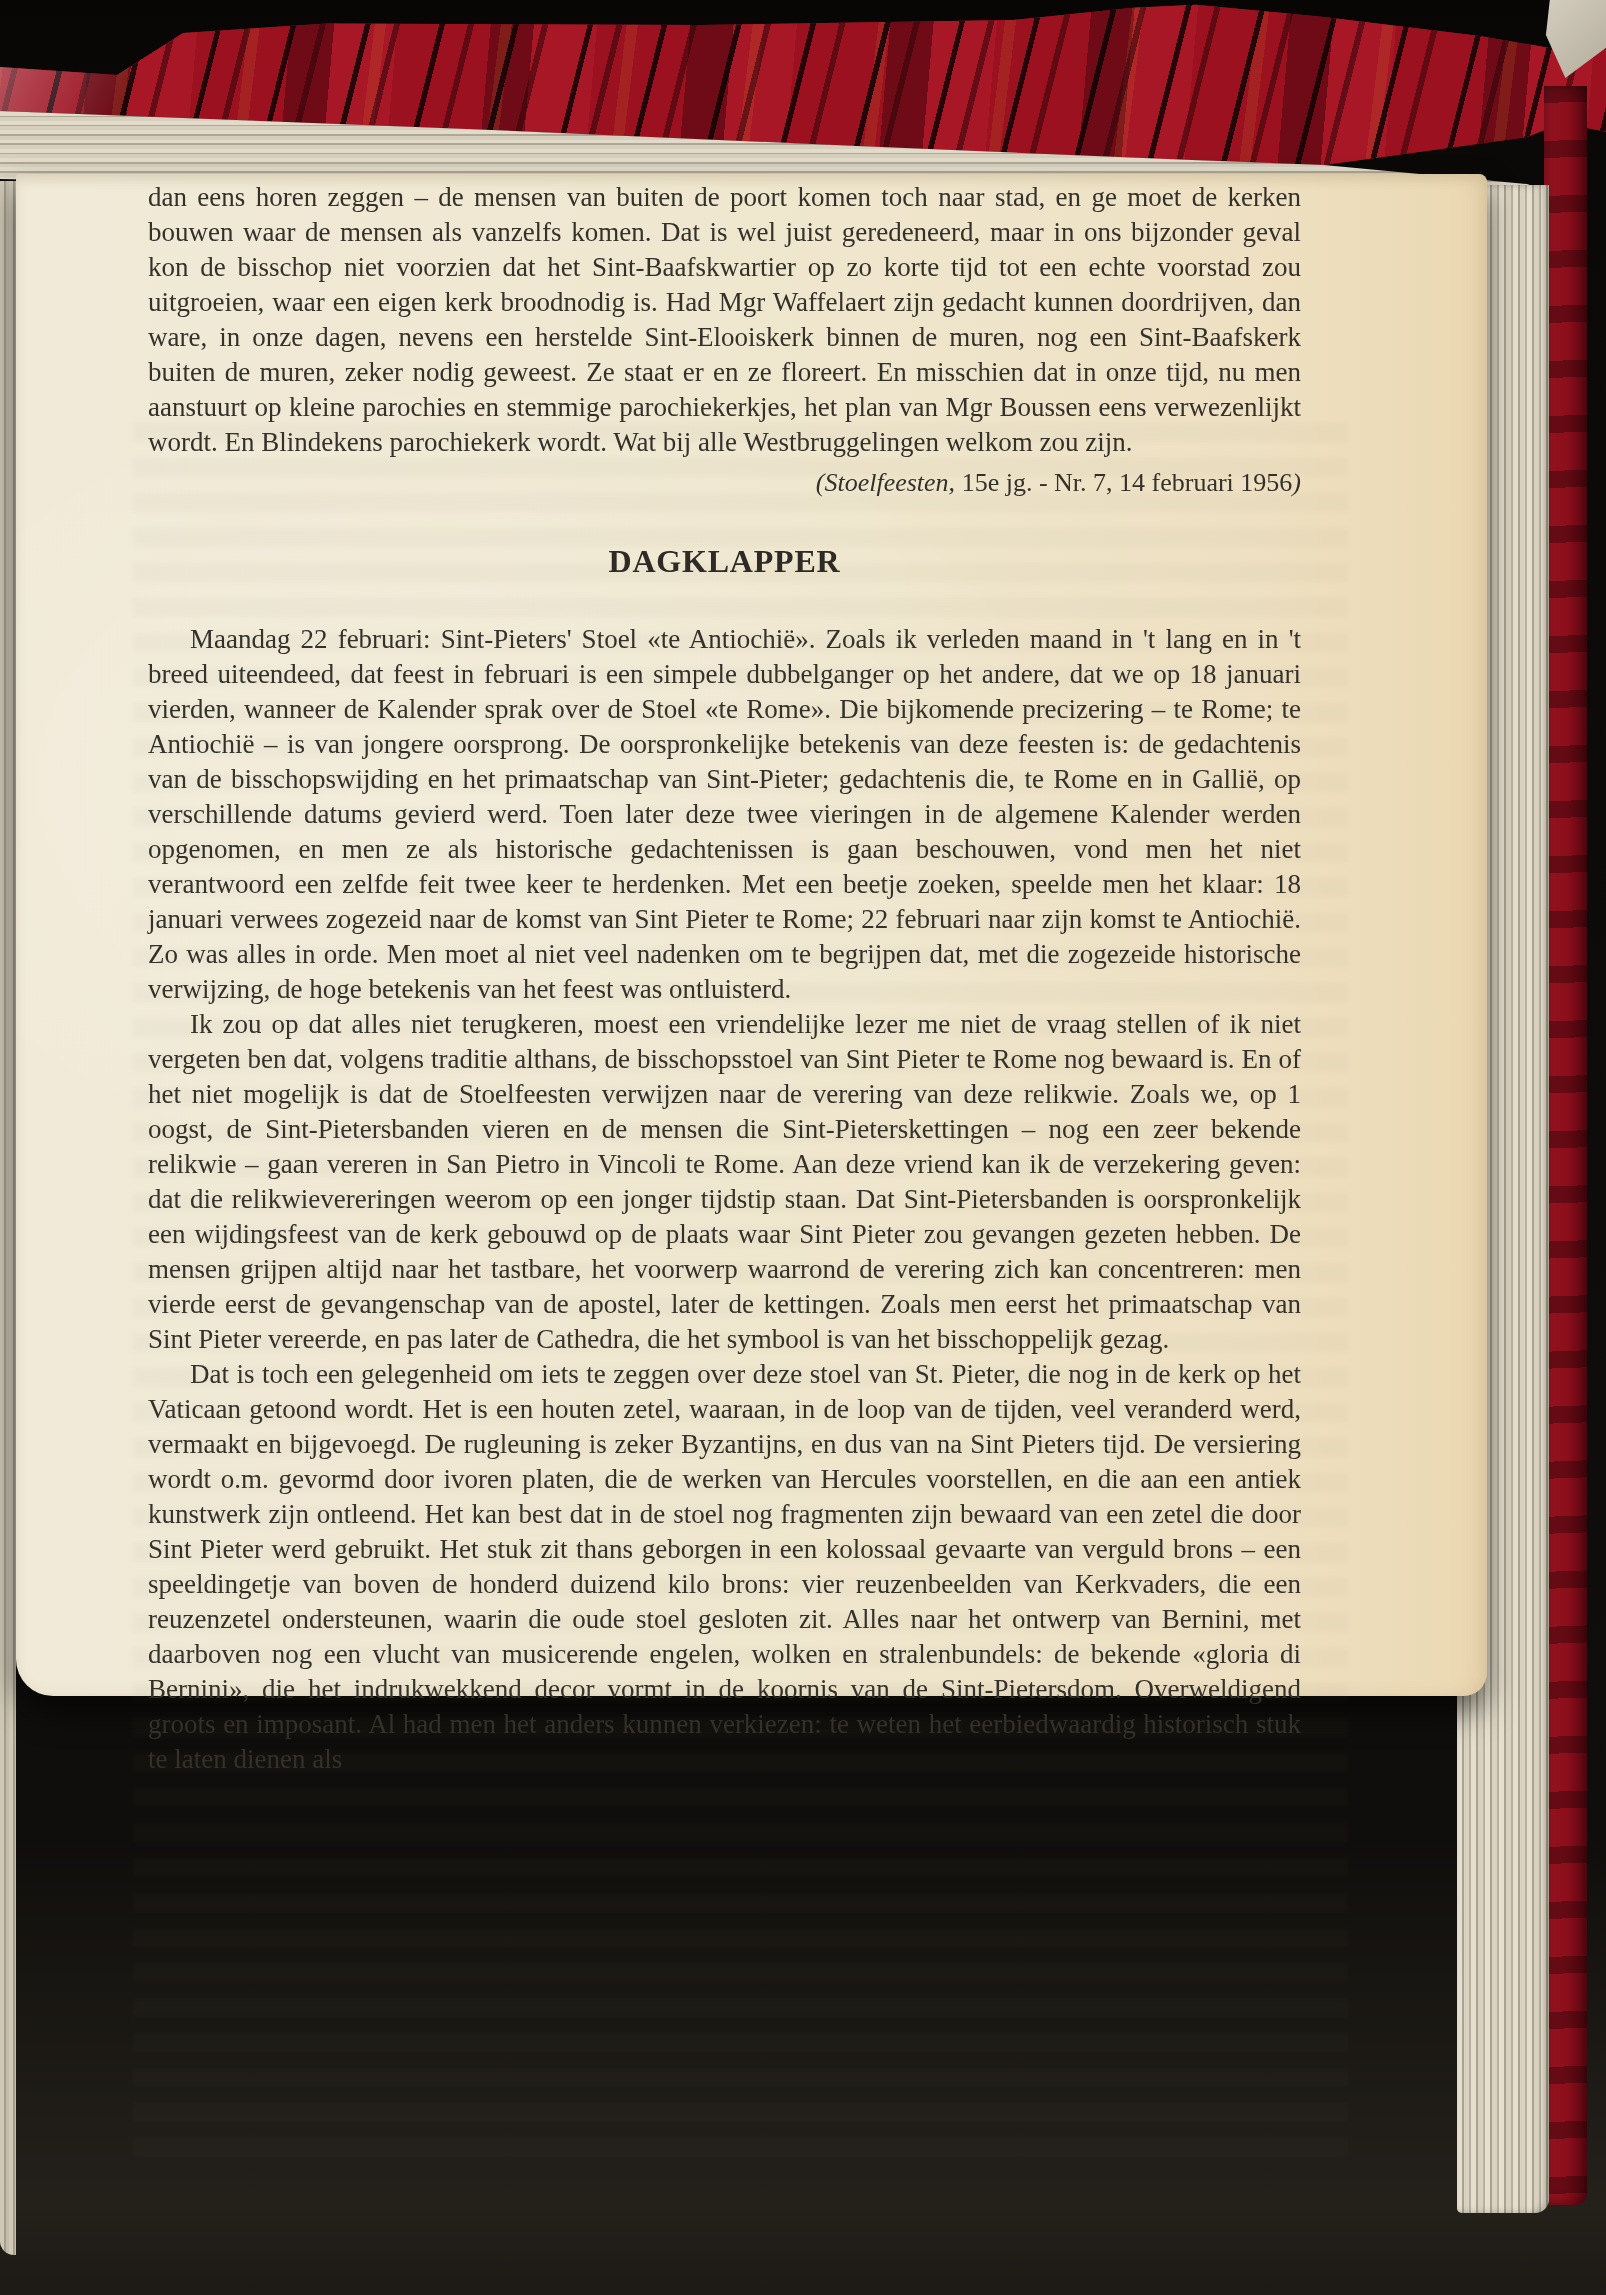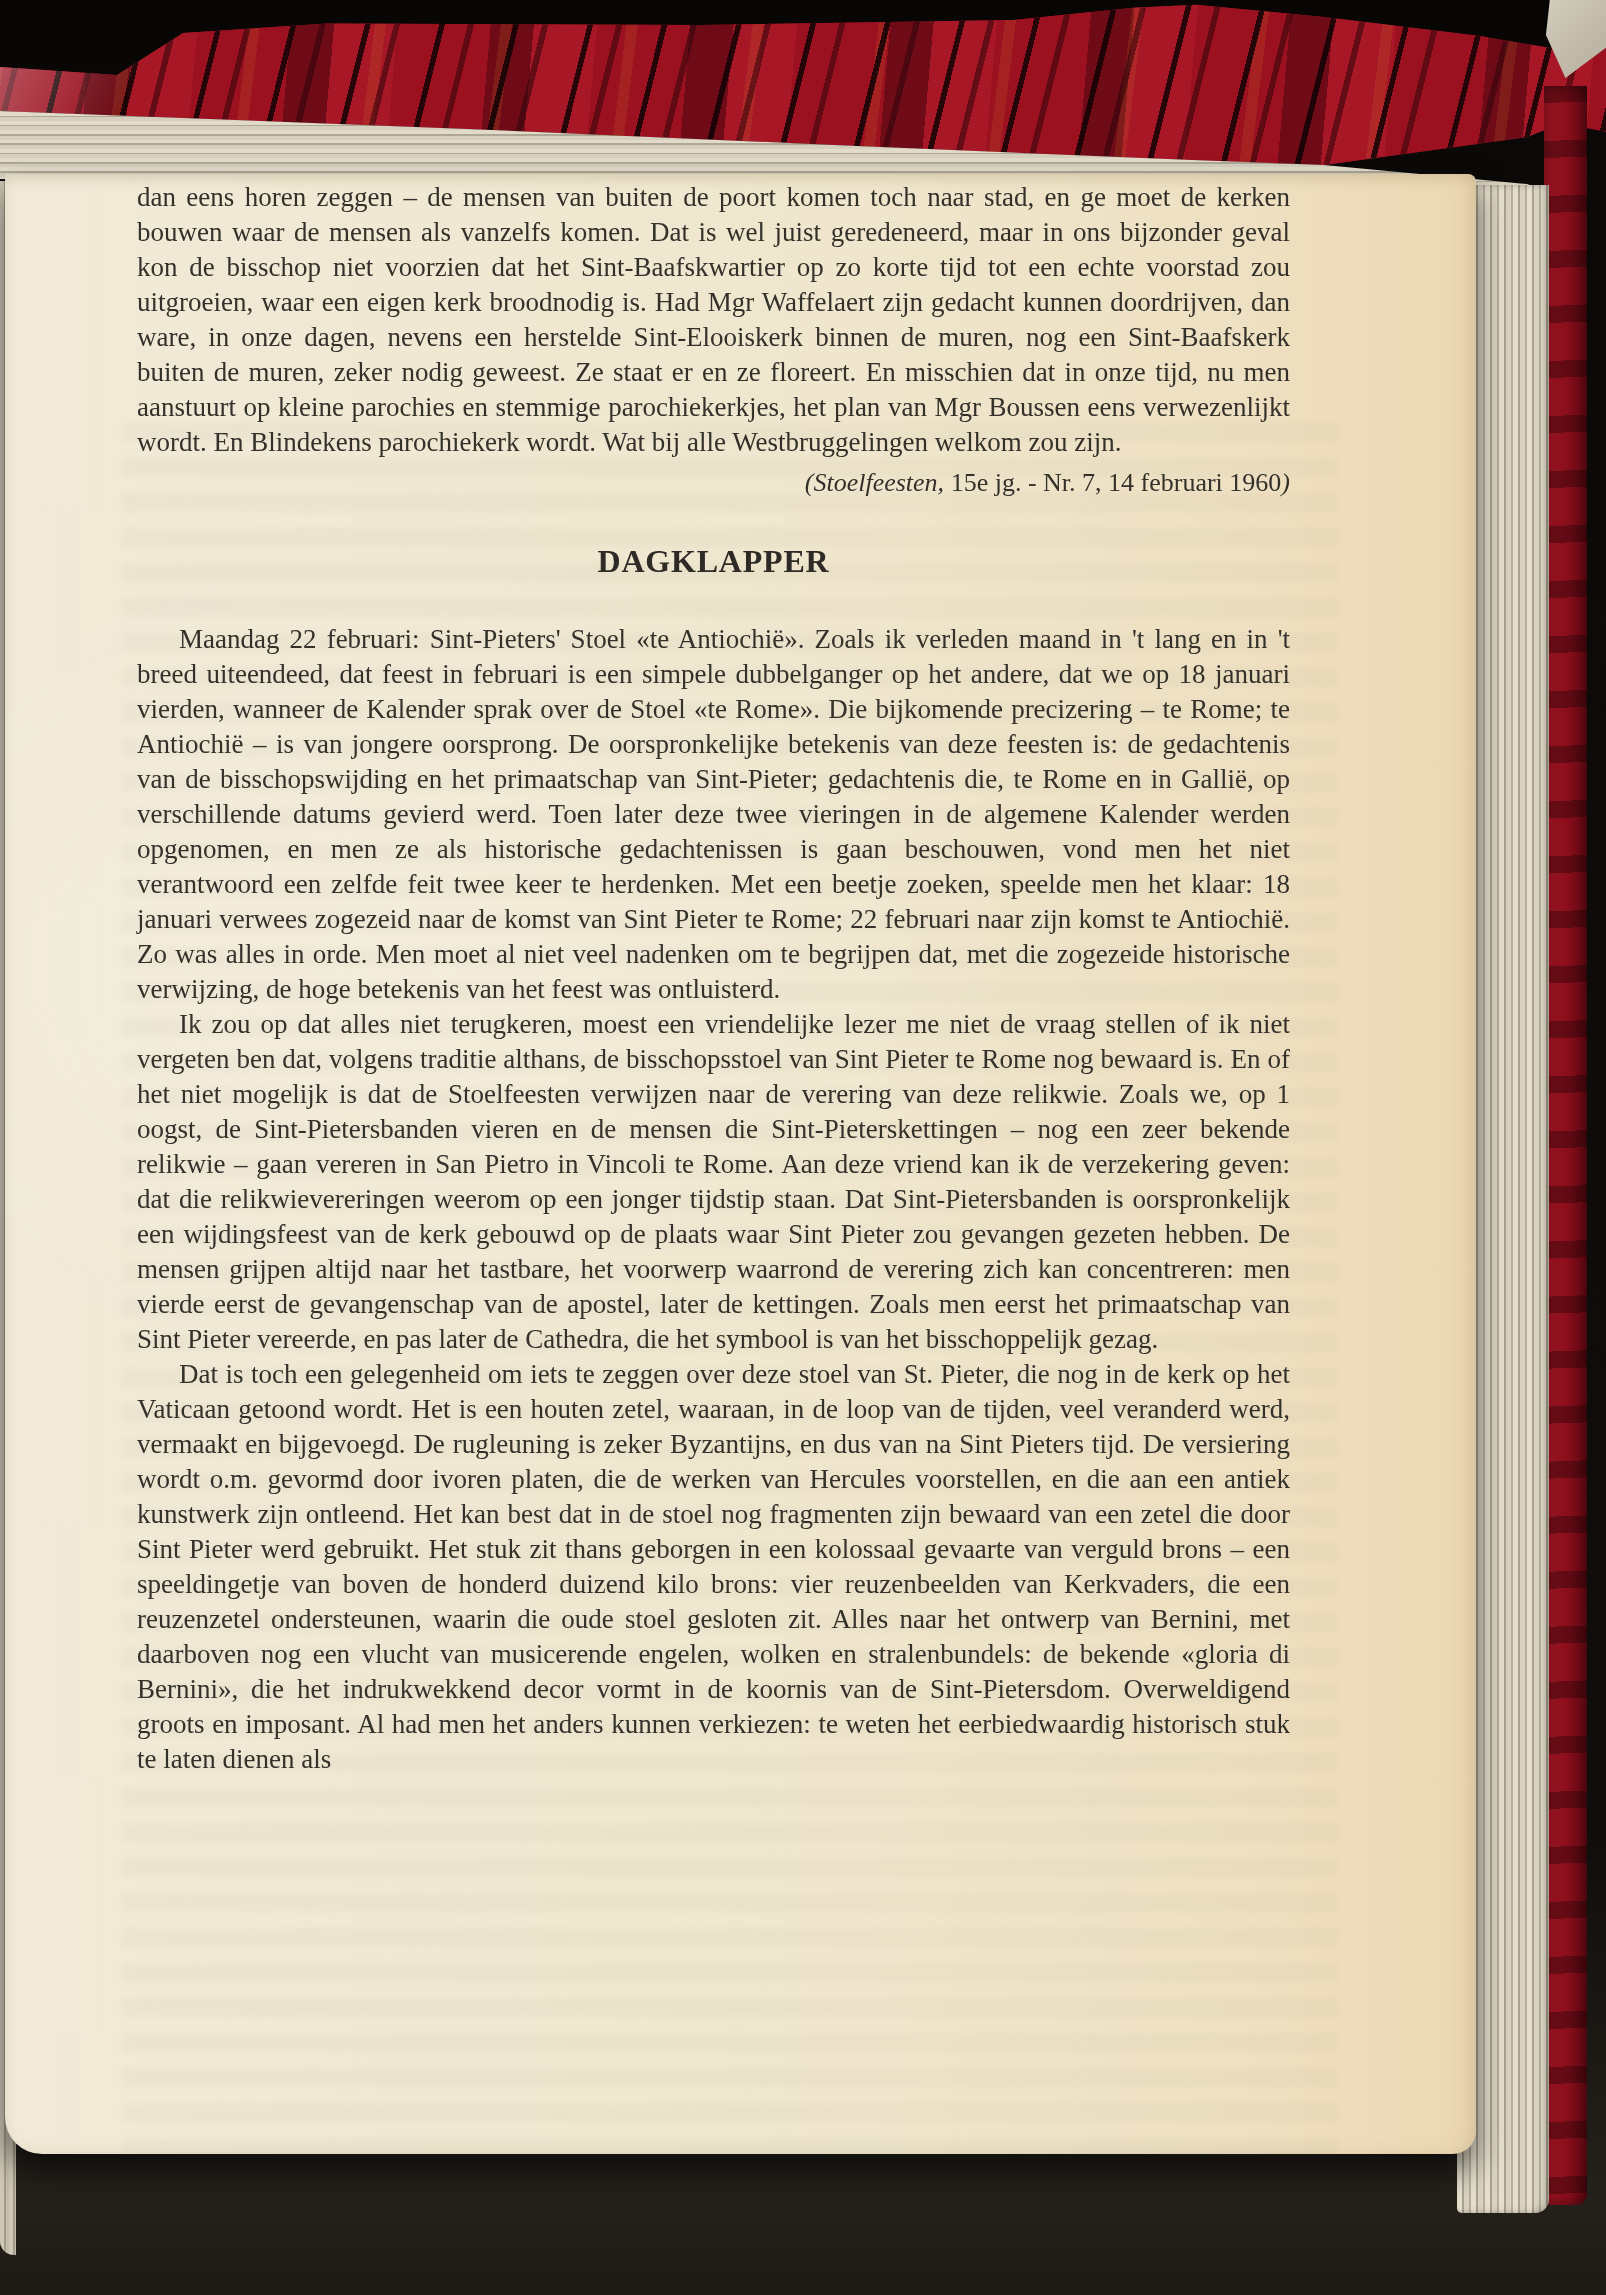--- a/index.html
+++ b/index.html
@@ -61,21 +61,21 @@
   
   .stack-right{
     position:absolute;left:1457px;top:185px;width:92px;height:2028px;
     background:repeating-linear-gradient(90deg,#e6dfce 0 5.5px,#a9a291 5.5px 7px,#d9d2c1 7px 12.5px,#b7b09f 12.5px 14px);
     border-radius:0 0 14px 4.7px;
     box-shadow:inset -4.7px 0 7.8px rgba(0,0,0,.25);
   }
 
   
   .page{
-    position:absolute;left:5px;top:174px;width:1471px;height:1980px;
+    position:absolute;left:16px;top:174px;width:1471px;height:1522px;
     background:
       radial-gradient(935px 623px at 30% 40%, rgba(255,255,255,.20), rgba(255,255,255,0) 70%),
       linear-gradient(90deg,#f1ead8 0%,#efe6cd 58%,#eee0c2 84%,#ebd8b2 100%),
       #efe6cd;
     border-radius:3.1px 7.8px 23.4px 37px;
     box-shadow:0 17px 30px rgba(0,0,0,.55), inset 0 6.2px 11px rgba(120,100,60,.12), inset -11px 0 17px rgba(120,95,55,.10);
   }
   
   .ghost{
     position:absolute;left:117px;top:249px;width:1215px;height:1745px;
@@ -125,21 +125,21 @@
   <div class="stack-left"></div>
   <div class="cover-right"></div>
   <div class="stack-right"></div>
 
   <div class="page">
     <div class="ghost"></div>
 
     <div class="text-block">
       <p class="body cont">dan eens horen zeggen – de mensen van buiten de poort komen toch naar stad, en ge moet de kerken bouwen waar de mensen als vanzelfs komen. Dat is wel juist geredeneerd, maar in ons bijzonder geval kon de bisschop niet voorzien dat het Sint-Baafskwartier op zo korte tijd tot een echte voorstad zou uitgroeien, waar een eigen kerk broodnodig is. Had Mgr Waffelaert zijn gedacht kunnen doordrijven, dan ware, in onze dagen, nevens een herstelde Sint-Elooiskerk binnen de muren, nog een Sint-Baafskerk buiten de muren, zeker nodig geweest. Ze staat er en ze floreert. En misschien dat in onze tijd, nu men aanstuurt op kleine parochies en stemmige parochiekerkjes, het plan van Mgr Boussen eens verwezenlijkt wordt. En Blindekens parochiekerk wordt. Wat bij alle Westbruggelingen welkom zou zijn.</p>
 
-      <p class="citation"><span class="ital">(Stoelfeesten,</span><span> 15e jg. - Nr. 7, 14 februari 1960</span><span class="ital">)</span></p>
+      <p class="citation"><span class="ital">(Stoelfeesten,</span><span> 15e jg. - Nr. 7, 14 februari 1956</span><span class="ital">)</span></p>
 
       <h1 class="heading">DAGKLAPPER</h1>
 
       <p class="body indent">Maandag 22 februari: Sint-Pieters' Stoel «te Antiochië». Zoals ik verleden maand in 't lang en in 't breed uiteendeed, dat feest in februari is een simpele dubbelganger op het andere, dat we op 18 januari vierden, wanneer de Kalender sprak over de Stoel «te Rome». Die bijkomende precizering – te Rome; te Antiochië – is van jongere oorsprong. De oorspronkelijke betekenis van deze feesten is: de gedachtenis van de bisschopswijding en het primaatschap van Sint-Pieter; gedachtenis die, te Rome en in Gallië, op verschillende datums gevierd werd. Toen later deze twee vieringen in de algemene Kalender werden opgenomen, en men ze als historische gedachtenissen is gaan beschouwen, vond men het niet verantwoord een zelfde feit twee keer te herdenken. Met een beetje zoeken, speelde men het klaar: 18 januari verwees zogezeid naar de komst van Sint Pieter te Rome; 22 februari naar zijn komst te Antiochië. Zo was alles in orde. Men moet al niet veel nadenken om te begrijpen dat, met die zogezeide historische verwijzing, de hoge betekenis van het feest was ontluisterd.</p>
 
       <p class="body indent">Ik zou op dat alles niet terugkeren, moest een vriendelijke lezer me niet de vraag stellen of ik niet vergeten ben dat, volgens traditie althans, de bisschopsstoel van Sint Pieter te Rome nog bewaard is. En of het niet mogelijk is dat de Stoelfeesten verwijzen naar de verering van deze relikwie. Zoals we, op 1 oogst, de Sint-Pietersbanden vieren en de mensen die Sint-Pieterskettingen – nog een zeer bekende relikwie – gaan vereren in San Pietro in Vincoli te Rome. Aan deze vriend kan ik de verzekering geven: dat die relikwievereringen weerom op een jonger tijdstip staan. Dat Sint-Pietersbanden is oorspronkelijk een wijdingsfeest van de kerk gebouwd op de plaats waar Sint Pieter zou gevangen gezeten hebben. De mensen grijpen altijd naar het tastbare, het voorwerp waarrond de verering zich kan concentreren: men vierde eerst de gevangenschap van de apostel, later de kettingen. Zoals men eerst het primaatschap van Sint Pieter vereerde, en pas later de Cathedra, die het symbool is van het bisschoppelijk gezag.</p>
 
       <p class="body indent">Dat is toch een gelegenheid om iets te zeggen over deze stoel van St. Pieter, die nog in de kerk op het Vaticaan getoond wordt. Het is een houten zetel, waaraan, in de loop van de tijden, veel veranderd werd, vermaakt en bijgevoegd. De rugleuning is zeker Byzantijns, en dus van na Sint Pieters tijd. De versiering wordt o.m. gevormd door ivoren platen, die de werken van Hercules voorstellen, en die aan een antiek kunstwerk zijn ontleend. Het kan best dat in de stoel nog fragmenten zijn bewaard van een zetel die door Sint Pieter werd gebruikt. Het stuk zit thans geborgen in een kolossaal gevaarte van verguld brons – een speeldingetje van boven de honderd duizend kilo brons: vier reuzenbeelden van Kerkvaders, die een reuzenzetel ondersteunen, waarin die oude stoel gesloten zit. Alles naar het ontwerp van Bernini, met daarboven nog een vlucht van musicerende engelen, wolken en stralenbundels: de bekende «gloria di Bernini», die het indrukwekkend decor vormt in de koornis van de Sint-Pietersdom. Overweldigend groots en imposant. Al had men het anders kunnen verkiezen: te weten het eerbiedwaardig historisch stuk te laten dienen als</p>
     </div>
 

